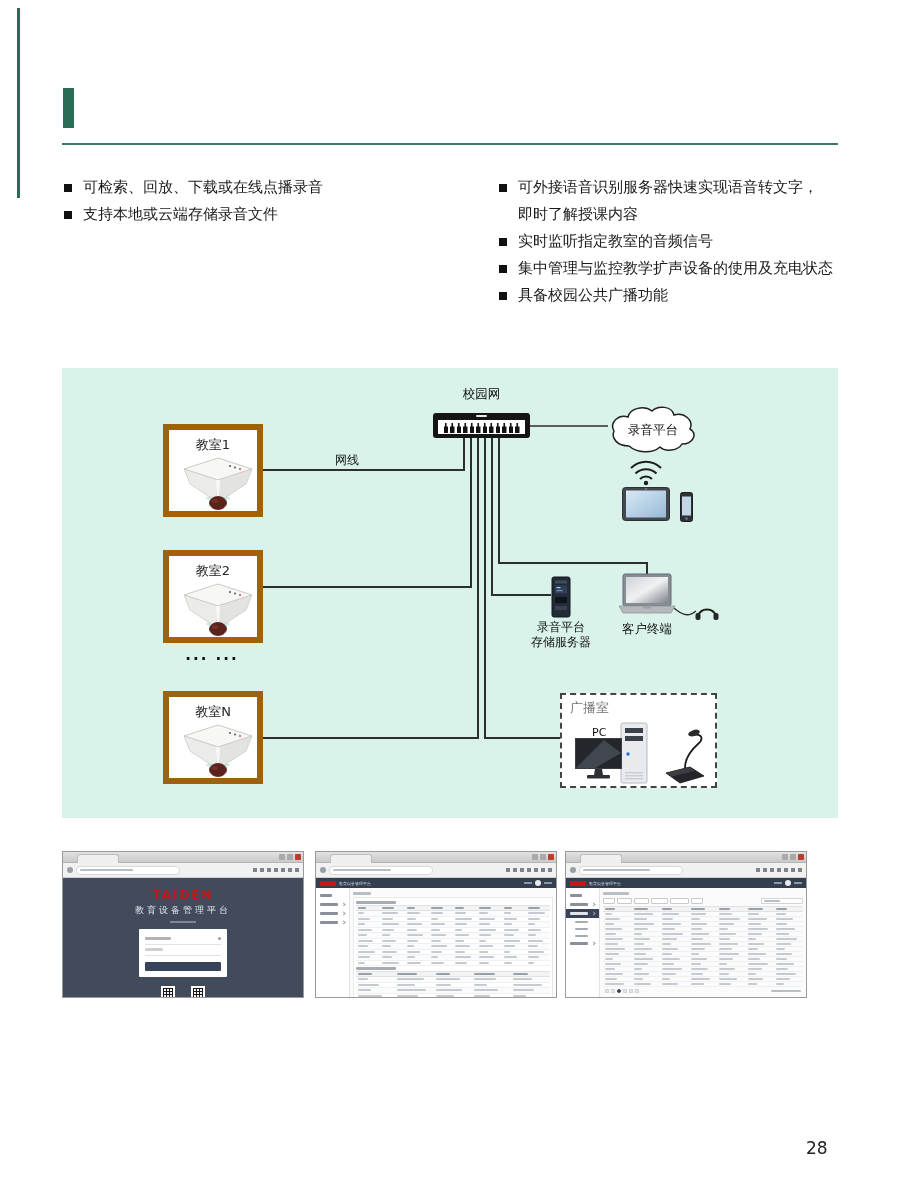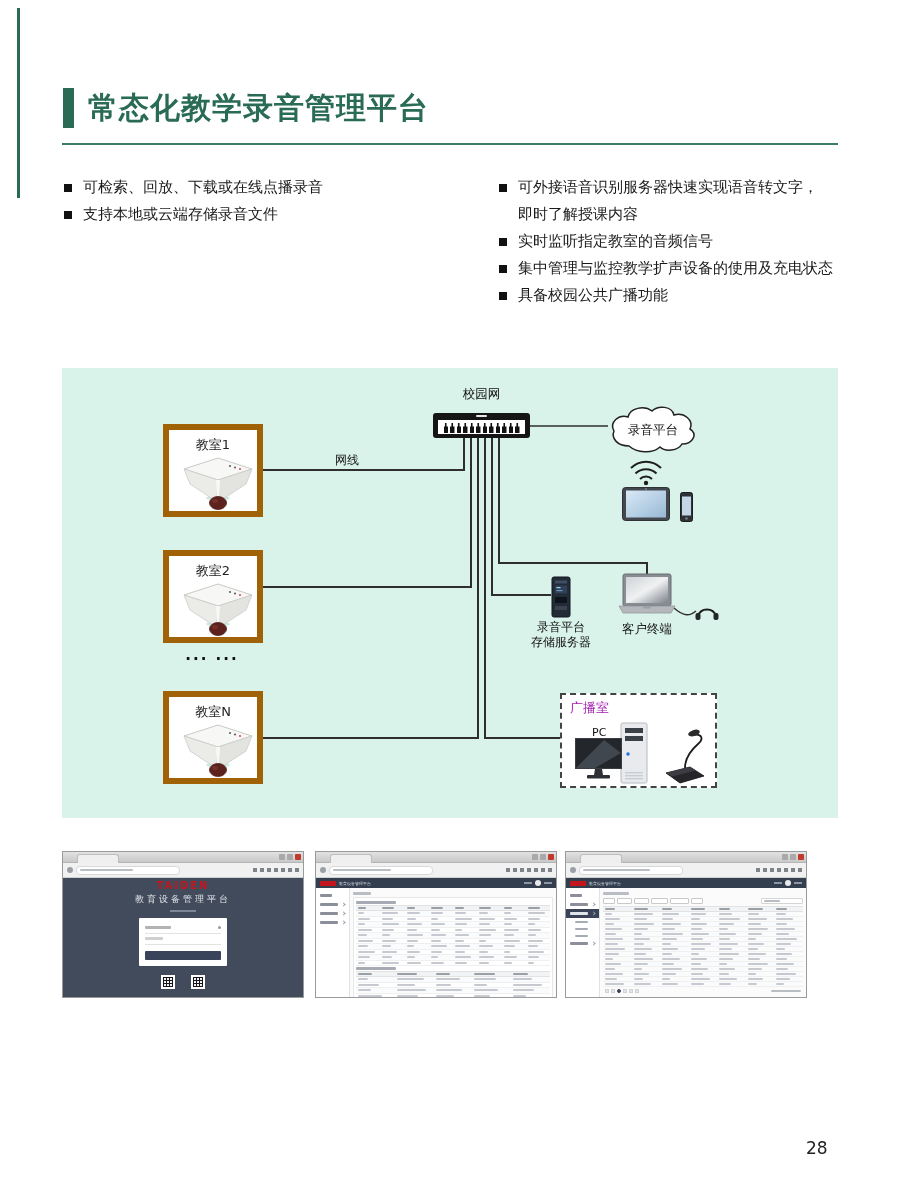--- a/index.html
+++ b/index.html
@@ -40,21 +40,21 @@
   .switch-brand{position:absolute;left:43px;top:1.5px;width:11px;height:2.5px;background:#e8e8e8;border-radius:1px}
   .ports{position:absolute;left:5px;right:5px;top:7px;bottom:4px;background:#fff;display:flex;align-items:flex-end;justify-content:center;gap:2px;padding-bottom:1px}
   .port{display:block;width:4.5px;height:10px;background:#121212;
         clip-path:polygon(0 35%,32% 35%,32% 0,68% 0,68% 35%,100% 35%,100% 100%,0 100%)}
   .switch-label{left:371px;top:18px;width:97px}
   .cloud-label{left:545px;top:54px;width:92px}
   .cable-label{left:255px;top:84px;width:60px;font-size:12px;text-align:center}
   .server-label{left:458px;top:252px;width:82px;line-height:15px;font-size:12px}
   .client-label{left:548px;top:253px;width:74px}
   .broadcast{left:498px;top:325px;width:157px;height:95px;background:#fff;border:2px dashed #444}
-  .broadcast-label{left:8px;top:4px;font-size:13px;color:#a21caf}
+  .broadcast-label{left:8px;top:4px;font-size:13px;color:#737373}
   .pc-label{left:30px;top:31px;font-size:11px;color:#111}
 
   
   .shot{position:absolute;top:851px;width:242px;height:147px}
   .browser{width:100%;height:100%;border:1px solid #9a9a9a;background:#fff;display:flex;flex-direction:column}
   .b-title{position:relative;height:11px;background:linear-gradient(#e2e2e2,#c9c9c9);border-bottom:1px solid #b5b5b5;flex:none}
   .b-tab{position:absolute;left:14px;top:2px;width:42px;height:9px;background:#efefef;border:1px solid #bdbdbd;border-bottom:none;border-radius:3px 3px 0 0}
   .b-btns{position:absolute;right:2px;top:2px;display:flex;gap:2px}
   .b-btns i{display:block;width:6px;height:6px;background:#a9a9a9;border-radius:1px}
   .b-btns .b-close{background:#c0392b}
@@ -62,21 +62,21 @@
   .b-nav{display:block;width:6px;height:6px;border-radius:50%;background:#9aa0a6;flex:none}
   .b-url{flex:none;width:104px;height:9px;background:#fff;border:1px solid #d8d8d8;border-radius:4px;display:flex;align-items:center;padding:0 3px}
   .b-icons{margin-left:auto;display:flex;gap:3px}
   .b-icons i{display:block;width:4px;height:4px;background:#7f848a}
   .b-view{flex:1;position:relative;overflow:hidden}
 
   .bar{display:inline-block;height:2.5px;background:#b9bdc4;border-radius:1px;vertical-align:middle}
 
   
   .login{background:var(--login-bg);text-align:center}
-  .login-brand{display:block;margin-top:2px;font-size:10px;font-weight:bold;color:var(--brand-red);letter-spacing:2px}
+  .login-brand{display:block;margin-top:10px;font-size:12px;font-weight:bold;color:var(--brand-red);letter-spacing:2px}
   .login-title{display:block;margin-top:2px;font-size:9px;color:#dfe3ea;letter-spacing:3px}
   .login-sub{display:block;width:26px;height:1.5px;background:#7d8695;margin:4px auto 0}
   .login-card{width:88px;margin:6px auto 0;background:#fff;border-radius:1px;padding:5px 6px 6px;text-align:left}
   .login-row{height:11px;border-bottom:1px solid #e3e3e3;display:flex;align-items:center}
   .login-row .dot{margin-left:auto;width:3.5px;height:3.5px;border-radius:50%;background:#9b9b9b}
   .login-btn{height:9px;background:#39435a;border-radius:1px;margin-top:6px}
   .qr-row{display:flex;justify-content:center;gap:16px;margin-top:9px}
   .qr{width:14px;height:14px;background-color:#fff;border:2px solid #fff;
       background-image:repeating-linear-gradient(0deg,#15151a 0 1px,transparent 1px 3px),
                        repeating-linear-gradient(90deg,#15151a 0 1px,#f2f2f2 1px 3px)}
@@ -114,21 +114,20 @@
 
   .page-number{position:absolute;left:806px;top:1138px;font-size:17px;color:#222}
 </style>
 </head>
 <body>
 
 <div id="page">
   <div class="edge-line"></div>
 
   <div class="title-bar"></div>
-  <div class="page-title">常态化教学录音管理平台</div>
   <div class="title-rule"></div>
 
   <ul class="features left">
     <li><span>可检索、回放、下载或在线点播录音</span></li>
     <li><span>支持本地或云端存储录音文件</span></li>
   </ul>
   <ul class="features right">
     <li><span>可外接语音识别服务器快速实现语音转文字，</span><span class="l2">即时了解授课内容</span></li>
     <li><span>实时监听指定教室的音频信号</span></li>
     <li><span>集中管理与监控教学扩声设备的使用及充电状态</span></li>

